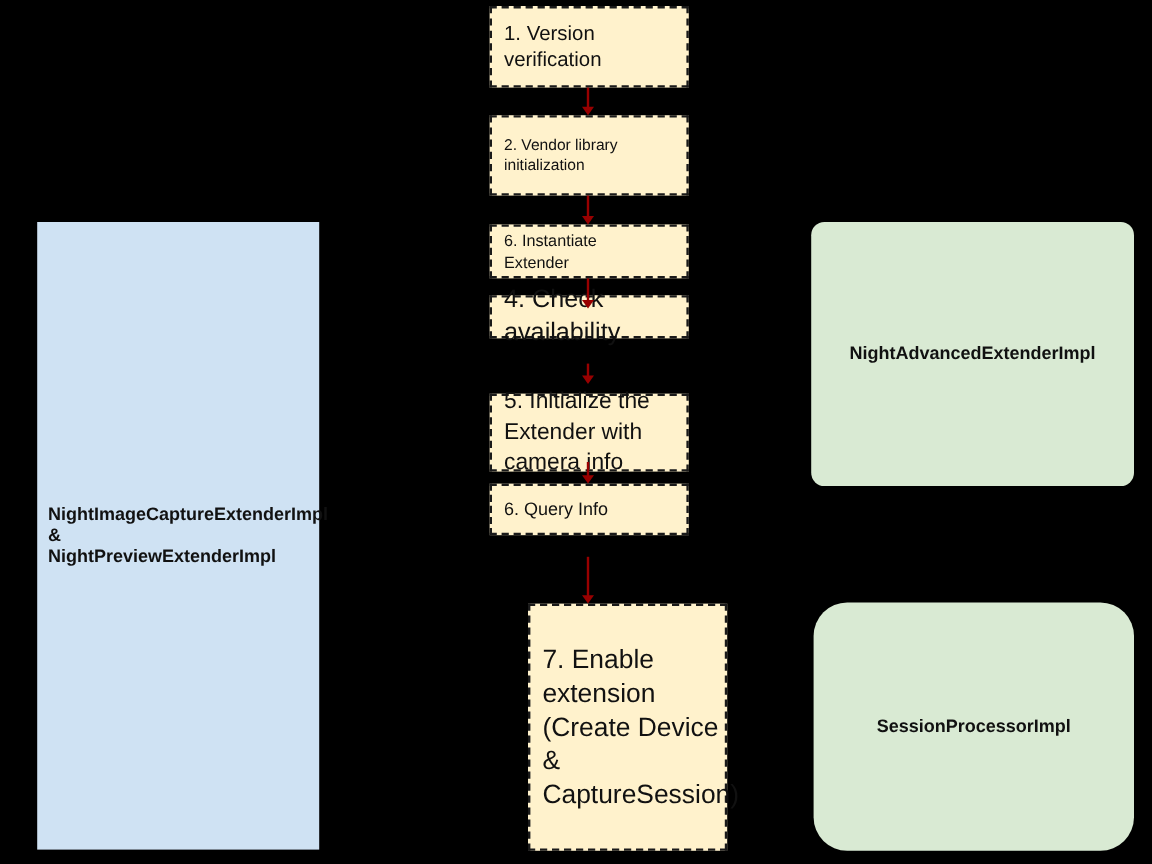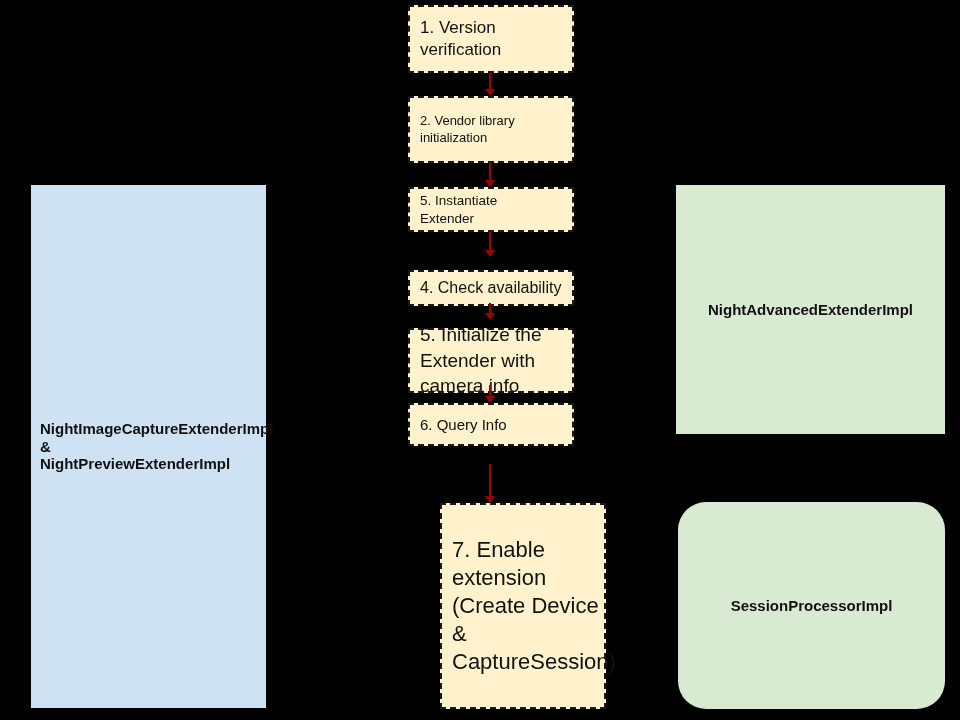--- a/index.html
+++ b/index.html
@@ -33,21 +33,21 @@
     display: flex;
     align-items: center;
     padding: 16px 10px;
     color: var(--text);
     white-space: pre-line;
     line-height: 1.27;
   }
   #step1 { top: 5px;   height: 68px;  font-size: 17px; }
   #step2 { top: 96px;  height: 67px;  font-size: 13px; }
   #step3 { top: 187px; height: 45px;  font-size: 13.5px; }
-  #step4 { top: 270px; height: 34px;  font-size: 16px; }
+  #step4 { top: 246px; height: 34px;  font-size: 21px; }
   #step5 { top: 328px; height: 65px;  font-size: 19px; line-height: 1.35; }
   #step6 { top: 403px; height: 43px;  font-size: 15px; }
   #step7 { top: 503px; height: 206px; font-size: 22px; margin-left: 32px; }
 
   
   .impl {
     position: absolute;
     color: var(--text);
     font-weight: bold;
     font-size: 15px;
@@ -57,24 +57,25 @@
     line-height: 1.16;
   }
   #left-impl {
     left: 31px; top: 185px; width: 235px; height: 523px;
     background: var(--left-fill);
     padding-left: 9px;
     justify-content: flex-start;
     text-align: left;
   }
   #right-impl-advanced {
-    left: 676px; top: 185px; width: 269px; height: 249px;
+    left: 676px; top: 185px; width: 269px; height: 220px;
     background: var(--right-fill);
     justify-content: center;
     text-align: center;
+    border-radius: 11px;
   }
   #right-impl-session {
     left: 678px; top: 502px; width: 267px; height: 207px;
     background: var(--right-fill);
     justify-content: center;
     text-align: center;
     border-radius: 28px;
   }
 
   
@@ -121,21 +122,21 @@
 
   <div class="step" id="step1">
     <span>1. Version
 verification</span>
   </div>
   <div class="step" id="step2">
     <span>2. Vendor library
 initialization</span>
   </div>
   <div class="step" id="step3">
-    <span>5. Instantiate
+    <span>6. Instantiate
 Extender</span>
   </div>
   <div class="step" id="step4">
     <span>4. Check availability</span>
   </div>
   <div class="step" id="step5">
     <span>5. Initialize the
 Extender with
 camera info</span>
   </div>

